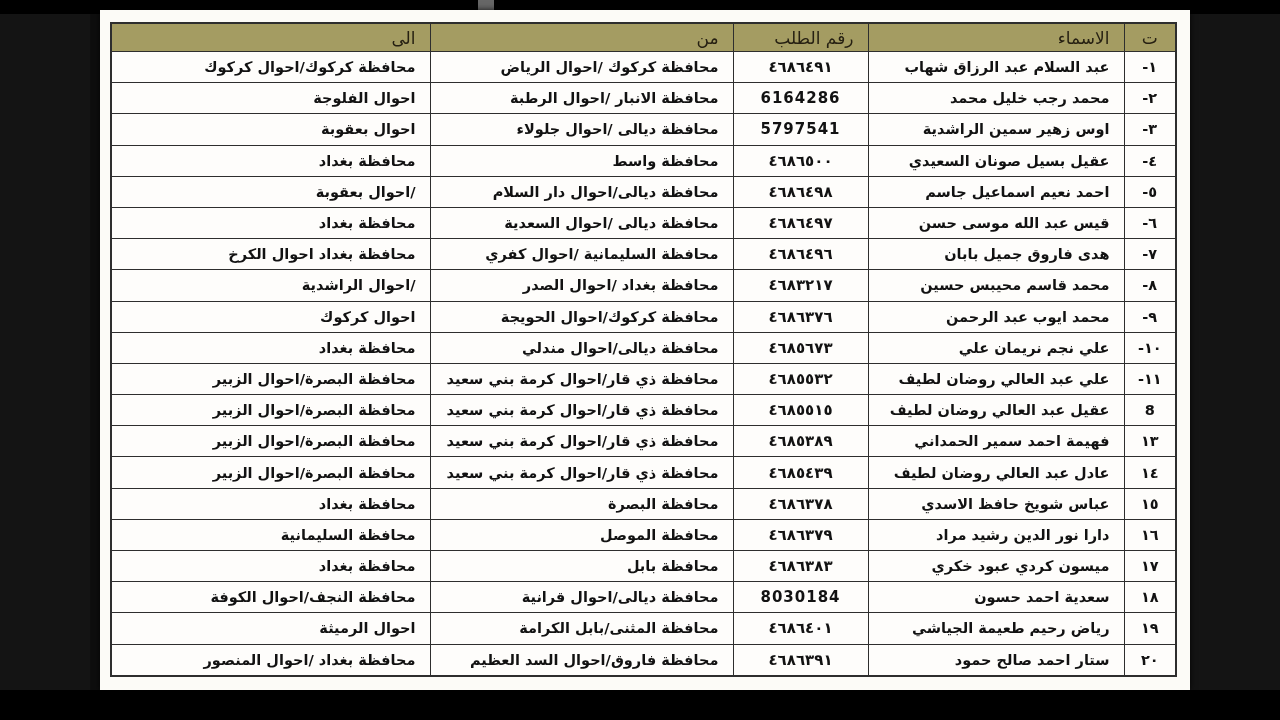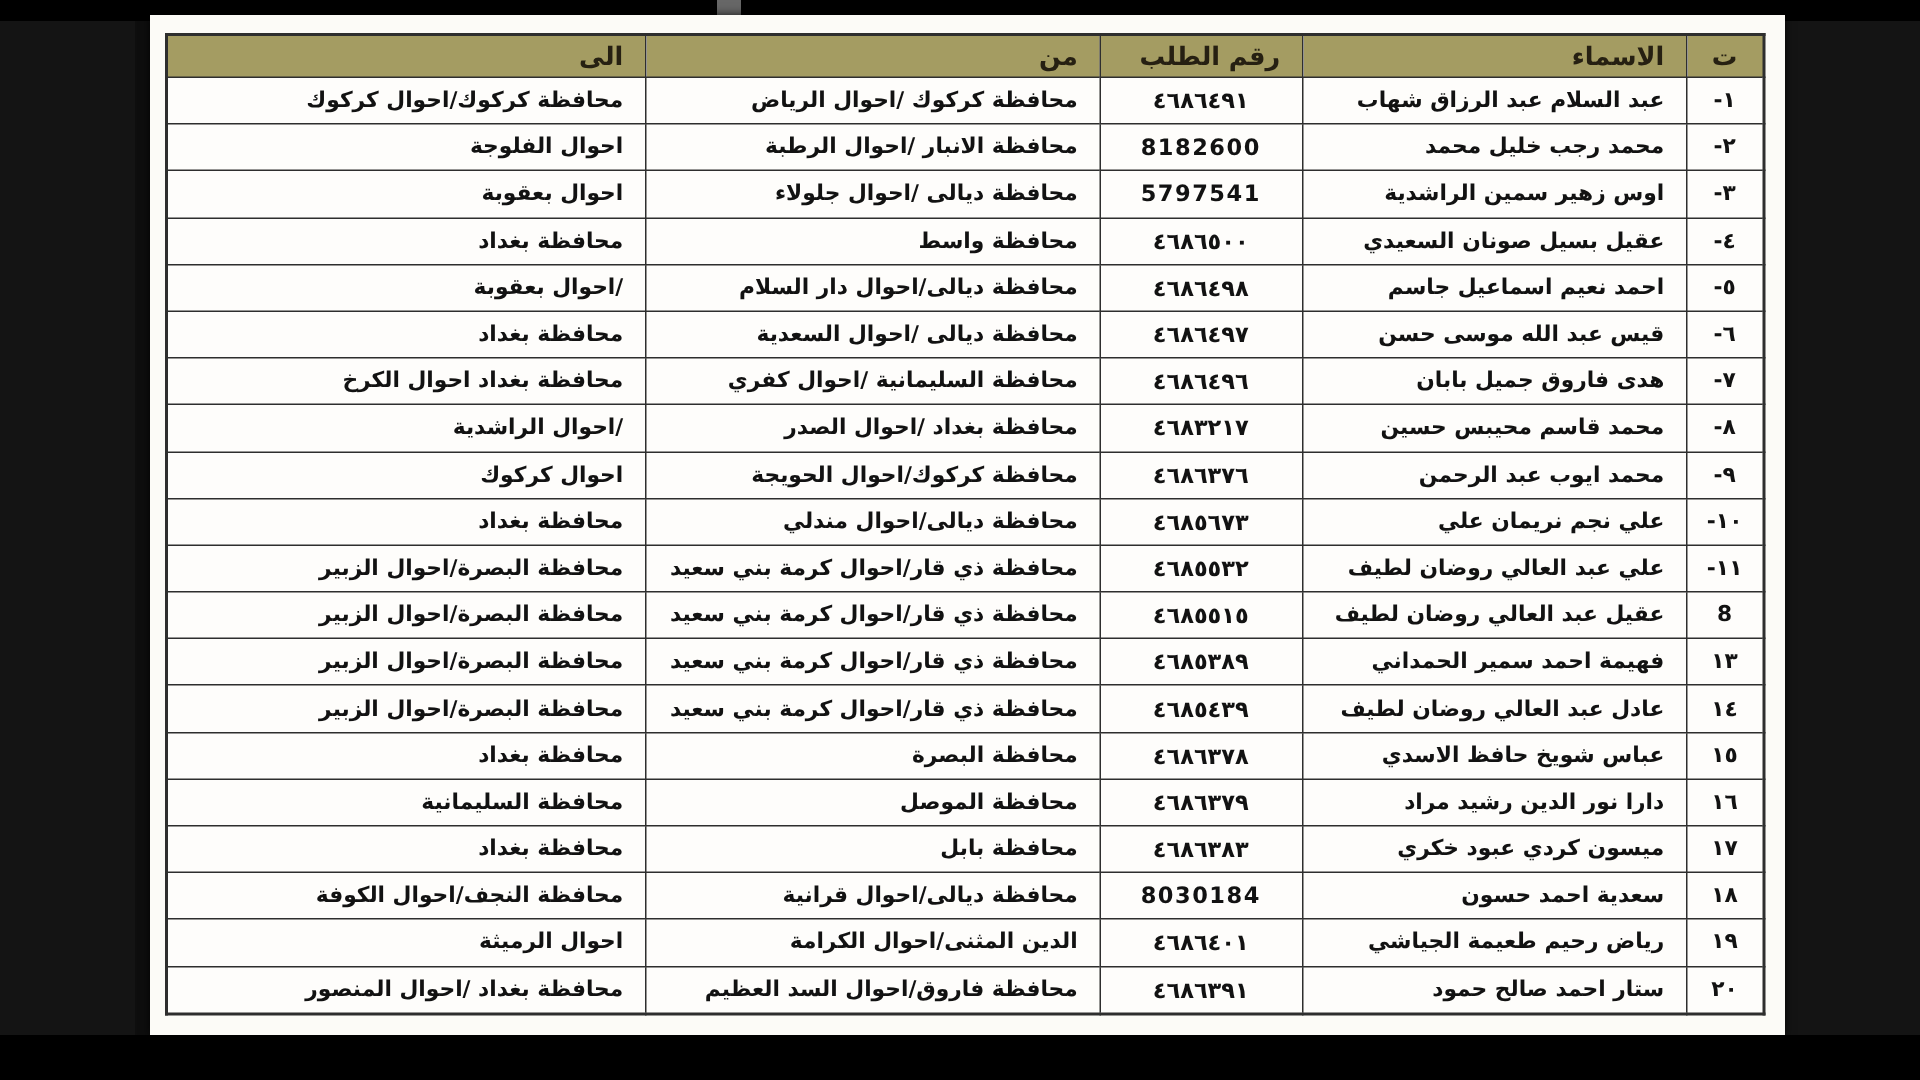--- a/index.html
+++ b/index.html
@@ -33,21 +33,21 @@
   table.transfer col.c-to{width:319px;}
   table.transfer th,table.transfer td{
     border:1px solid var(--table-border,#2e2e2e);
     overflow:hidden;white-space:nowrap;
   }
   table.transfer{border:2px solid var(--table-border,#2e2e2e);}
   table.transfer th{
     height:27px;
     background:var(--header-bg,#a49c62);
     color:var(--header-text,#262012);
-    font-size:17px;font-weight:bold;
+    font-size:17px;font-weight:normal;
     text-align:right;padding:0 14px 0 4px;
   }
   table.transfer th.center{text-align:center;padding:0;}
   table.transfer td{
     height:30.2px;
     background:#fefdfb;
     color:var(--cell-text,#121212);
     font-size:14.5px;font-weight:bold;
     text-align:right;padding:0 14px 0 4px;
   }
@@ -85,21 +85,21 @@
         <tr>
           <td class="center">١-</td>
           <td>عبد السلام عبد الرزاق شهاب</td>
           <td class="center req">٤٦٨٦٤٩١</td>
           <td>محافظة كركوك /احوال الرياض</td>
           <td>محافظة كركوك/احوال كركوك</td>
         </tr>
         <tr>
           <td class="center">٢-</td>
           <td>محمد رجب خليل محمد</td>
-          <td class="center req">8182600</td>
+          <td class="center req">6164286</td>
           <td>محافظة الانبار /احوال الرطبة</td>
           <td>احوال الفلوجة</td>
         </tr>
         <tr>
           <td class="center">٣-</td>
           <td>اوس زهير سمين الراشدية</td>
           <td class="center req">5797541</td>
           <td>محافظة ديالى /احوال جلولاء</td>
           <td>احوال بعقوبة</td>
         </tr>
@@ -205,21 +205,21 @@
           <td class="center">١٨</td>
           <td>سعدية احمد حسون</td>
           <td class="center req">8030184</td>
           <td>محافظة ديالى/احوال قرانية</td>
           <td>محافظة النجف/احوال الكوفة</td>
         </tr>
         <tr>
           <td class="center">١٩</td>
           <td>رياض رحيم طعيمة الجياشي</td>
           <td class="center req">٤٦٨٦٤٠١</td>
-          <td>الدين المثنى/احوال الكرامة</td>
+          <td>محافظة المثنى/بابل الكرامة</td>
           <td>احوال الرميثة</td>
         </tr>
         <tr>
           <td class="center">٢٠</td>
           <td>ستار احمد صالح حمود</td>
           <td class="center req">٤٦٨٦٣٩١</td>
           <td>محافظة فاروق/احوال السد العظيم</td>
           <td>محافظة بغداد /احوال المنصور</td>
         </tr>
       </tbody>

